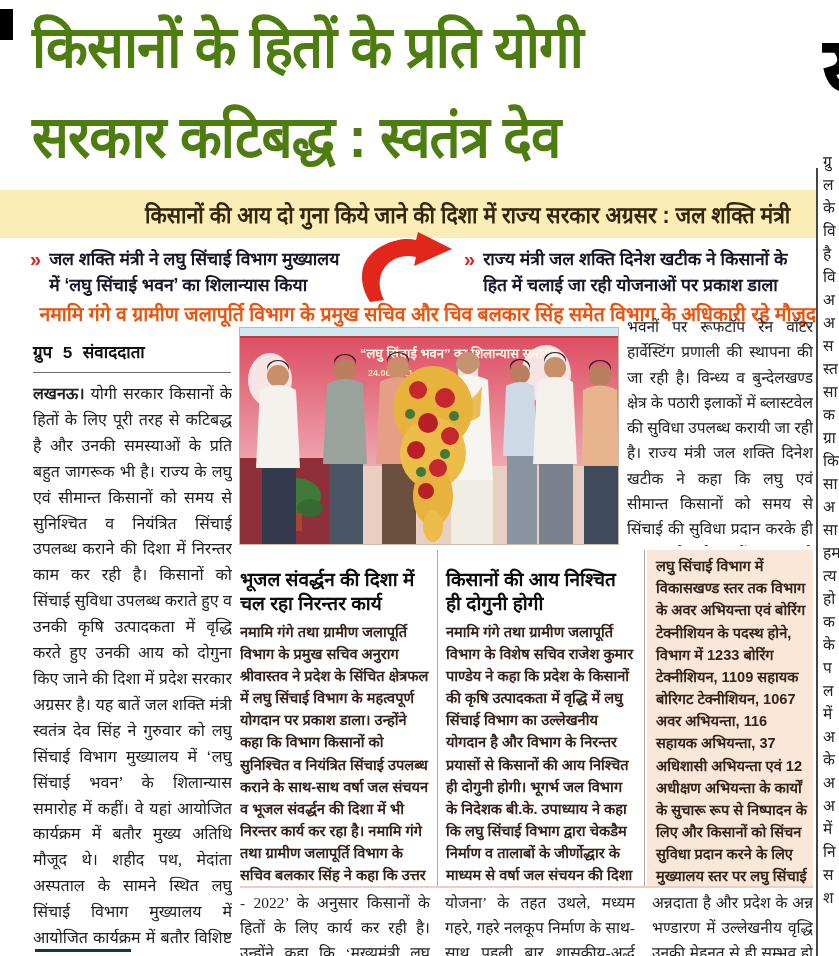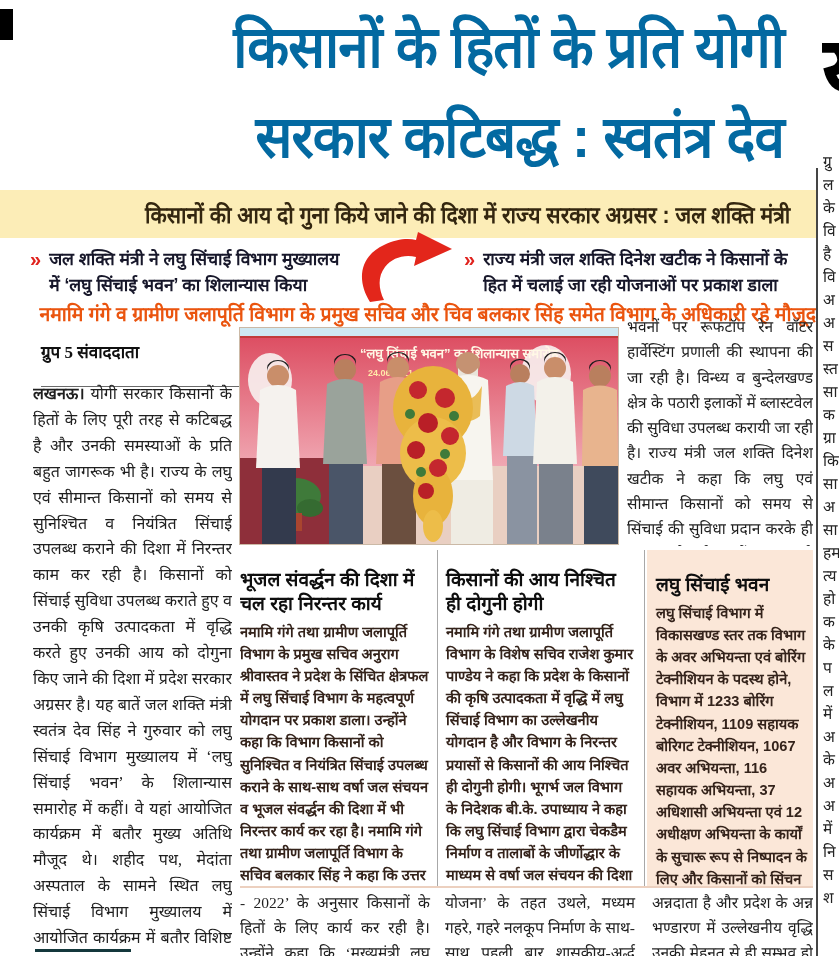--- a/index.html
+++ b/index.html
@@ -1,44 +1,44 @@
 <!DOCTYPE html>
 <html><head>
 <meta charset="utf-8">
 <style>
   html,body{margin:0;padding:0;background:#fff;}
   .page{position:relative;width:839px;height:956px;background:#ffffff;overflow:hidden;
         font-family:"Liberation Serif",serif;color:#1f1f1f;}
 
   
   .corner-mark{position:absolute;left:0;top:9px;width:13px;height:31px;background:#000;}
-  .headline{position:absolute;left:8px;top:2px;width:800px;text-align:right;
-            font-family:"Liberation Sans",sans-serif;font-weight:900;color:#0369a1;}
+  .headline{position:absolute;left:8px;top:2px;width:800px;text-align:left;
+            font-family:"Liberation Sans",sans-serif;font-weight:900;color:#4d7c0f;}
   .headline .hl{display:block;font-size:58px;line-height:90px;white-space:nowrap;
                 transform:scaleX(.94);transform-origin:50% 50%;letter-spacing:-1px;}
   .strap{position:absolute;left:0;top:190px;width:818px;height:48px;background:#fcedb7;
          display:flex;align-items:center;justify-content:flex-end;}
   .strap span{font-family:"Liberation Sans",sans-serif;font-weight:800;font-size:23px;color:#33260f;
               white-space:nowrap;transform:scaleX(.92);}
 
   
   .bullets{position:absolute;left:30px;top:246px;width:782px;height:56px;display:flex;align-items:flex-start;}
   .bullet{display:flex;gap:8px;font-family:"Liberation Sans",sans-serif;font-weight:700;
           font-size:17.5px;line-height:1.5;color:#17172a;}
   .bullet .mark{color:#e0231e;font-size:20px;line-height:1.3;flex:none;}
   .b-left{width:318px;}
   .b-right{width:330px;}
   .arrow-box{flex:none;width:116px;height:72px;margin-top:-14px;}
   .red-subhead{position:absolute;left:28px;top:300px;width:762px;text-align:center;
                font-family:"Liberation Sans",sans-serif;font-weight:800;font-size:20px;
                color:#ea540e;white-space:nowrap;transform:scaleX(.97);}
 
   
-  .byline{position:absolute;left:33px;top:340px;width:198px;font-family:Liberation Serif, serif;
-          font-weight:700;font-size:17px;color:#101010;padding-bottom:23px;border-bottom:1.5px solid #6a6a6a;margin-left:8px;}
+  .byline{position:absolute;left:33px;top:340px;width:198px;font-family:Liberation Mono, monospace;
+          font-weight:700;font-size:17px;color:#101010;padding-bottom:9px;border-bottom:1.5px solid #6a6a6a;}
   .col1{position:absolute;left:33px;top:381px;width:199px;height:566px;
         font-size:16px;line-height:1.62;text-align:justify;overflow:hidden;}
   .col1 b{font-weight:700;}
   .col2{position:absolute;left:627px;top:314px;width:186px;height:232px;
         font-size:15.5px;line-height:1.63;text-align:justify;overflow:hidden;}
   .end-rule{position:absolute;left:35px;top:949px;width:96px;height:3px;background:#14383c;}
 
   
   .photo{position:absolute;left:240px;top:328px;width:378px;height:216px;outline:1px solid #cbb9a6;}
   .photo svg{display:block;}
@@ -213,21 +213,20 @@
   <div class="subs">
     <div class="sub sub-1">
       <h3>भूजल संवर्द्धन की दिशा में चल रहा निरन्तर कार्य</h3>
       <p>नमामि गंगे तथा ग्रामीण जलापूर्ति विभाग के प्रमुख सचिव अनुराग श्रीवास्तव ने प्रदेश के सिंचित क्षेत्रफल में लघु सिंचाई विभाग के महत्वपूर्ण योगदान पर प्रकाश डाला। उन्होंने कहा कि विभाग किसानों को सुनिश्चित व नियंत्रित सिंचाई उपलब्ध कराने के साथ-साथ वर्षा जल संचयन व भूजल संवर्द्धन की दिशा में भी निरन्तर कार्य कर रहा है। नमामि गंगे तथा ग्रामीण जलापूर्ति विभाग के सचिव बलकार सिंह ने कहा कि उत्तर प्रदेश, लघु सिचाई संसाधनों की बदौलत ही न केवल प्रदेश वासियों के लिए अन्न का पर्याप्त उत्पादन कर रहा है बल्कि देश के अन्न उत्पादन क्षमता में भी उल्लेखनीय योगदान कर रहा है।</p>
     </div>
     <div class="sub sub-2">
       <h3>किसानों की आय निश्चित ही दोगुनी होगी</h3>
       <p>नमामि गंगे तथा ग्रामीण जलापूर्ति विभाग के विशेष सचिव राजेश कुमार पाण्डेय ने कहा कि प्रदेश के किसानों की कृषि उत्पादकता में वृद्धि में लघु सिंचाई विभाग का उल्लेखनीय योगदान है और विभाग के निरन्तर प्रयासों से किसानों की आय निश्चित ही दोगुनी होगी। भूगर्भ जल विभाग के निदेशक बी.के. उपाध्याय ने कहा कि लघु सिंचाई विभाग द्वारा चेकडैम निर्माण व तालाबों के जीर्णोद्धार के माध्यम से वर्षा जल संचयन की दिशा में उल्लेखनीय कार्य किया जा रहा है। फलस्वरूप प्रदेश के अतिदोहित व क्रिटिकल विकासखण्ड की स्थिति में सुधार हुआ है।</p>
     </div>
     <div class="sub sub-3">
-      <h3>लघु सिंचाई भवन</h3>
       <p>लघु सिंचाई विभाग में विकासखण्ड स्तर तक विभाग के अवर अभियन्ता एवं बोरिंग टेक्नीशियन के पदस्थ होने, विभाग में 1233 बोरिंग टेक्नीशियन, 1109 सहायक बोरिगट टेक्नीशियन, 1067 अवर अभियन्ता, 116 सहायक अभियन्ता, 37 अधिशासी अभियन्ता एवं 12 अधीक्षण अभियन्ता के कार्यों के सुचारू रूप से निष्पादन के लिए और किसानों को सिंचन सुविधा प्रदान करने के लिए मुख्यालय स्तर पर लघु सिंचाई विभाग हेतु पृथक भवन की आवश्यकता को देखते हुए लघु सिंचाई भवन का निर्माण कराया जा रहा है।</p>
     </div>
   </div>
 
   <div class="conts">
     <div class="cont cont-1">- 2022’ के अनुसार किसानों के हितों के लिए कार्य कर रही है। उन्होंने कहा कि ‘मुख्यमंत्री लघु सिंचाई</div>
     <div class="cont cont-2">योजना’ के तहत उथले, मध्यम गहरे, गहरे नलकूप निर्माण के साथ-साथ पहली बार शासकीय-अर्द्ध शासकीय</div>
     <div class="cont cont-3">अन्नदाता है और प्रदेश के अन्न भण्डारण में उल्लेखनीय वृद्धि उनकी मेहनत से ही सम्भव हो पायी है।</div>
   </div>
 

